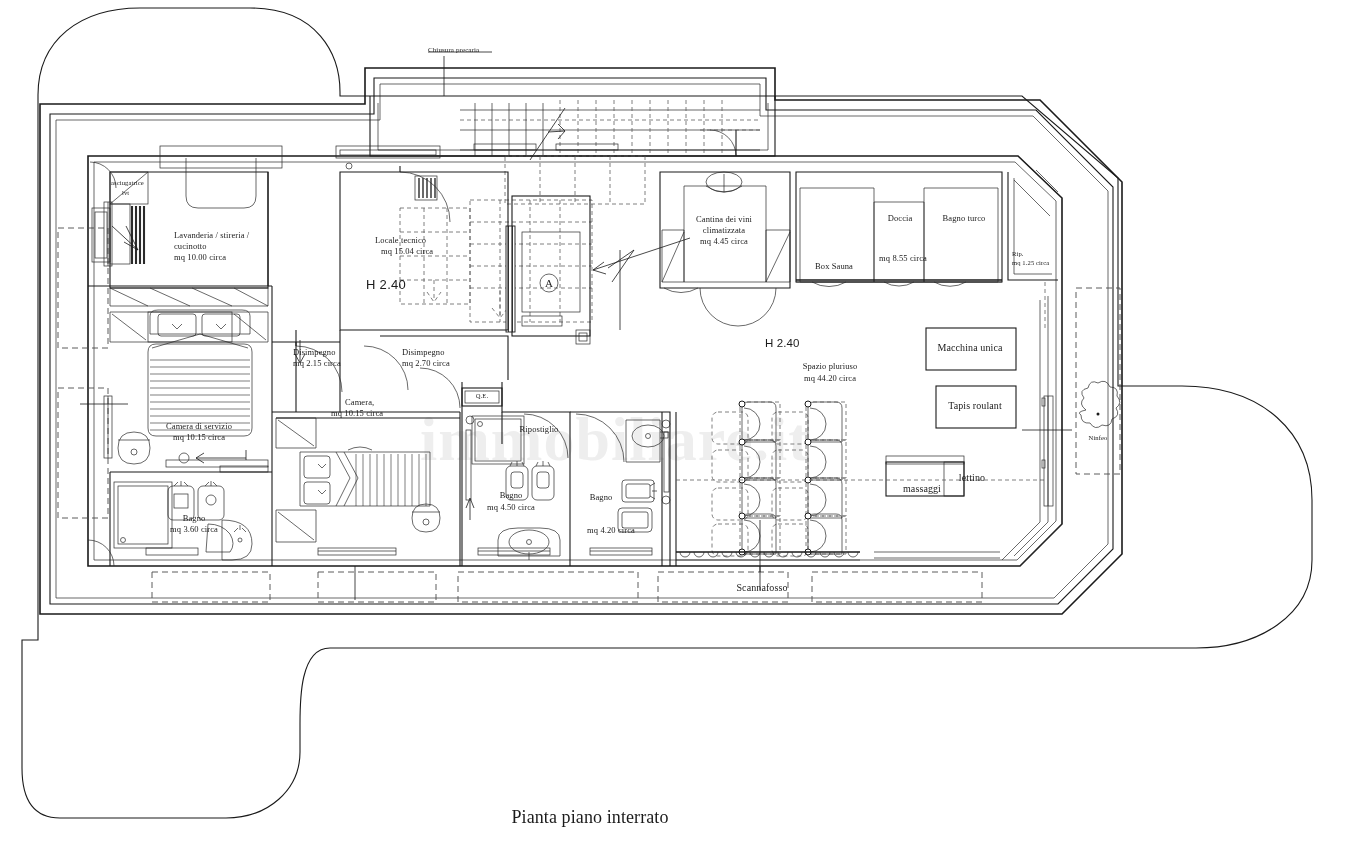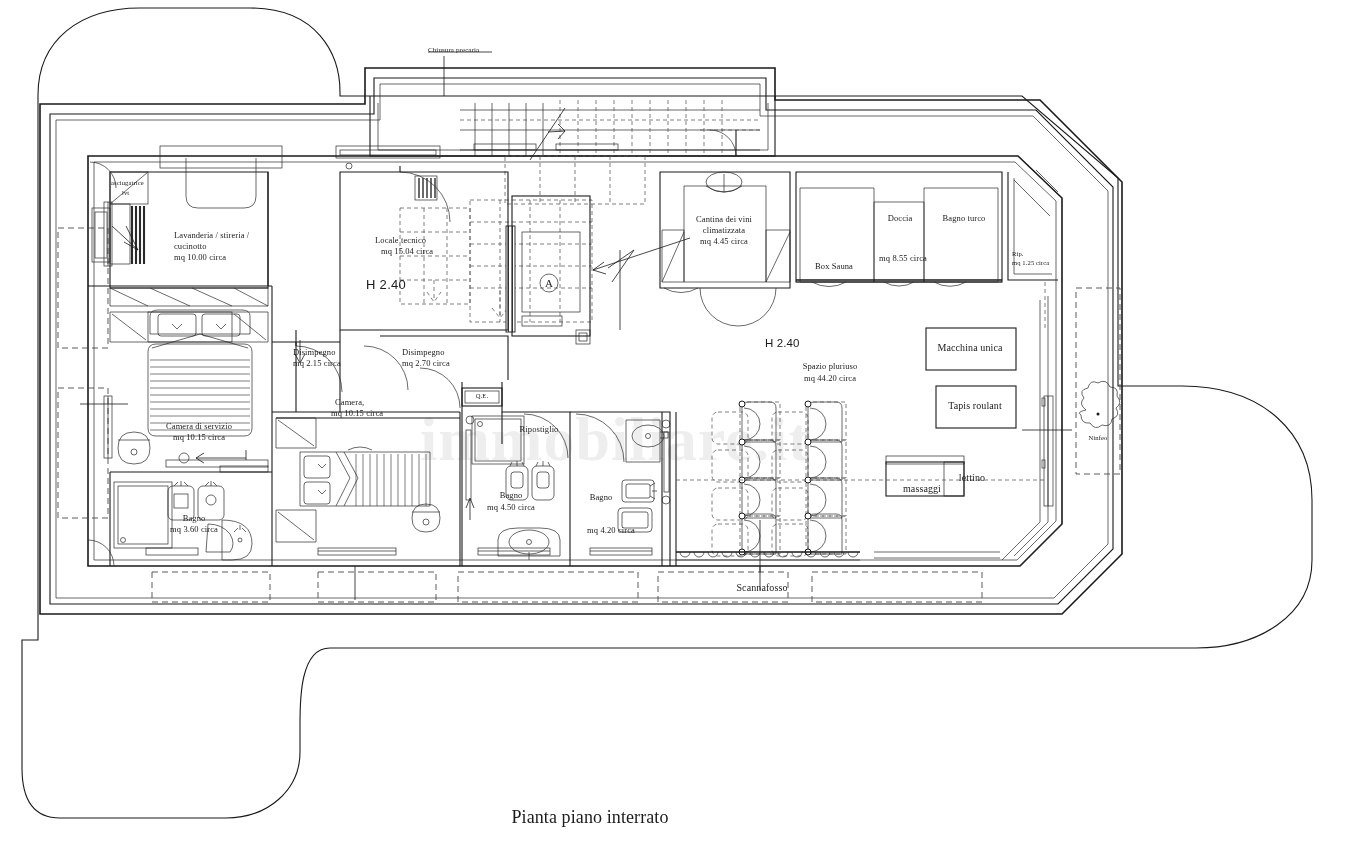--- a/index.html
+++ b/index.html
@@ -688,21 +688,21 @@
   <div class="lbl t-room" style="left:375px;top:236px;">Locale tecnico</div>
   <div class="lbl t-room" style="left:375px;top:247px;padding-left:6px;">mq 15.04 circa</div>
   <div class="lbl t-h" style="left:366px;top:278px;">H 2.40</div>
 
   <div class="lbl t-room" style="left:293px;top:348px;">Disimpegno</div>
   <div class="lbl t-room" style="left:293px;top:359px;">mq 2.15 circa</div>
 
   <div class="lbl t-room" style="left:402px;top:348px;">Disimpegno</div>
   <div class="lbl t-room" style="left:402px;top:359px;">mq 2.70 circa</div>
 
-  <div class="lbl t-room" style="left:335px;top:398px;">Camera,</div>
+  <div class="lbl t-room" style="left:345px;top:398px;">Camera,</div>
   <div class="lbl t-room" style="left:331px;top:409px;">mq 10.15 circa</div>
 
   <div class="lbl t-tiny c" style="left:482px;top:392px;">Q.E.</div>
 
   <div class="lbl t-room c" style="left:539px;top:425px;">Ripostiglio</div>
 
   <div class="lbl t-room c" style="left:511px;top:491px;">Bagno</div>
   <div class="lbl t-room c" style="left:511px;top:503px;">mq 4.50 circa</div>
 
   <div class="lbl t-room c" style="left:601px;top:493px;">Bagno</div>

